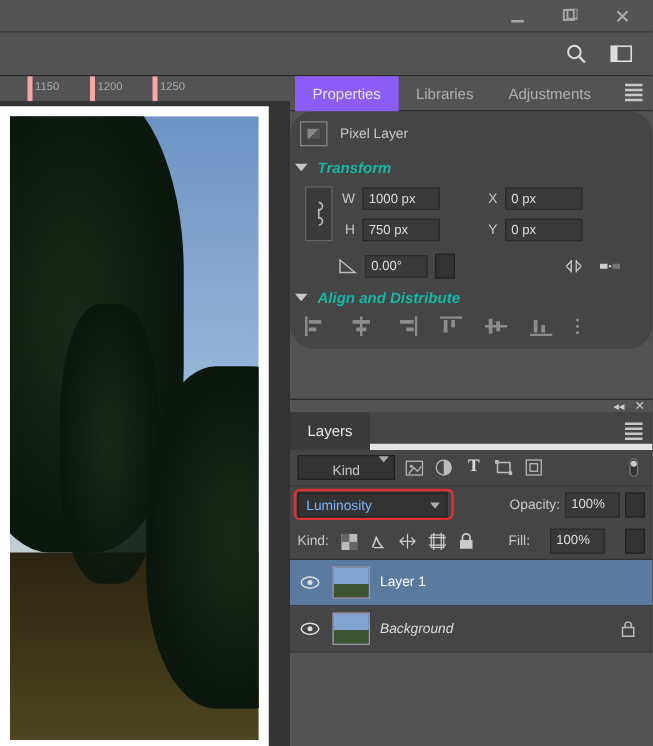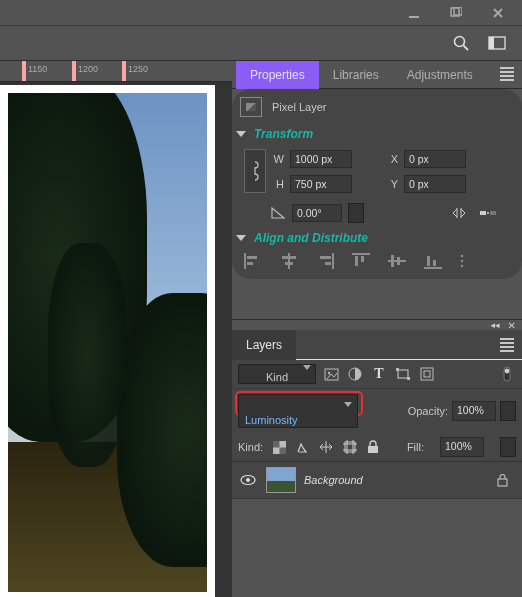--- a/index.html
+++ b/index.html
@@ -49,31 +49,31 @@
   .anglerow{display:flex; align-items:center; gap:6px; margin:10px 0 8px 30px;}
   .flipgrp{margin-left:auto; display:flex; align-items:center; gap:10px; margin-right:14px;}
   
   .alignlbl{font-size:11px; margin:4px 0 6px 2px;}
   .alignicons{display:flex; gap:18px; margin-left:4px; opacity:.7;}
   .alic{width:18px;height:16px; position:relative;}
   
   
   .layerspanel{ position:absolute; left:0; right:0; top:258px; background:#454545; border-top:1px solid #2a2a2a;}
   .layershead{height:10px; background:#535353; display:flex; justify-content:flex-end; gap:8px; align-items:center; padding:0 6px;}
-  .ltabs{height:30px; background:#454545; display:flex; align-items:center; position:relative; border-bottom:1px solid #e5e5e5;}
+  .ltabs{height:30px; background:#454545; display:flex; align-items:flex-start; position:relative; border-bottom:5px solid #e5e5e5;}
   .ltabs .tab{padding:0 14px; height:30px; line-height:30px; font-size:12px; background:#3a3a3a; color:#e4e4e4;}
   .ltabs .menu{position:absolute; right:8px; top:8px;}
   
   .lrow{display:flex; align-items:center; gap:6px; padding:4px 6px; border-bottom:1px solid #3a3a3a;}
   .select{height:20px; background:#333; border:1px solid #222; display:flex; align-items:center; padding:0 5px; gap:6px; font-size:11px; position:relative;}
   .select .dch{position:absolute; right:4px; width:0;height:0;border-left:4px solid transparent;border-right:4px solid transparent;border-top:5px solid #aaa;}
   .licon{width:18px; height:18px; display:flex; align-items:center; justify-content:center;}
   
   .blendrow{display:flex; align-items:center; gap:6px; padding:5px 6px;}
-  .blend{flex: 0 0 120px; height:20px; background:#333; border:1px solid #222; position:relative; font-size:11px; color:#79b6ff; padding:16px 6px; line-height:18px;}
+  .blend{flex: 0 0 120px; height:20px; background:#333; border:1px solid #222; position:relative; font-size:11px; color:#79b6ff; padding:1px 6px; line-height:18px;}
   .blend .dch{position:absolute; right:5px; top:7px; width:0;height:0;border-left:4px solid transparent;border-right:4px solid transparent;border-top:5px solid #aaa;}
   .red-ring{position:absolute; border:2px solid #e03030; border-radius:5px; pointer-events:none;}
   .opwrap{display:flex; align-items:center; gap:4px; margin-left:auto;}
   .pct{width:44px; height:20px;}
   .sm{width:16px; height:20px; background:#333; border:1px solid #222; display:flex;align-items:center;justify-content:center;}
   
   .lockrow{display:flex; align-items:center; gap:10px; padding:4px 6px; border-bottom:1px solid #333;}
   .lockicons{display:flex; gap:10px; align-items:center;}
   .fillwrap{margin-left:auto; display:flex; align-items:center; gap:16px;}
   
@@ -365,20 +365,32 @@
       </div>
       <div class="fillwrap">
         <span>Fill:</span>
         <div class="valbox pct">100%</div>
         <div class="sm">
             <div class="dch" style="position:static;"></div>
           </div>
       </div>
     </div>
 
+    <div class="layer sel">
+      <div class="eye">
+        <svg width="16" height="12">
+            <ellipse cx="8" cy="6" rx="7" ry="4.5" fill="none" stroke="#ddd" stroke-width="1.2"></ellipse>
+            <circle cx="8" cy="6" r="2" fill="#ddd"></circle>
+          </svg>
+      </div>
+      <div class="thumb">
+          <div class="s"></div>
+        </div>
+      <span class="lname">Layer 1</span>
+    </div>
 
     <div class="layer">
       <div class="eye">
         <svg width="16" height="12">
             <ellipse cx="8" cy="6" rx="7" ry="4.5" fill="none" stroke="#ddd" stroke-width="1.2"></ellipse>
             <circle cx="8" cy="6" r="2" fill="#ddd"></circle>
           </svg>
       </div>
       <div class="thumb">
           <div class="s"></div>

